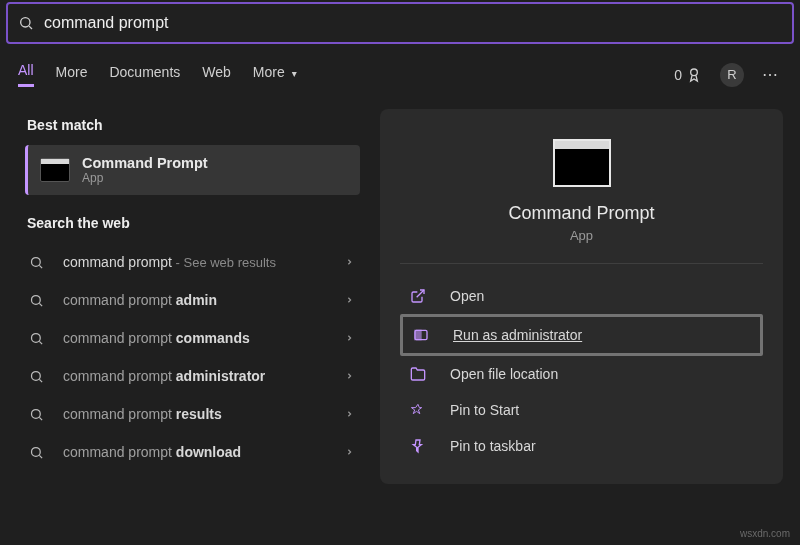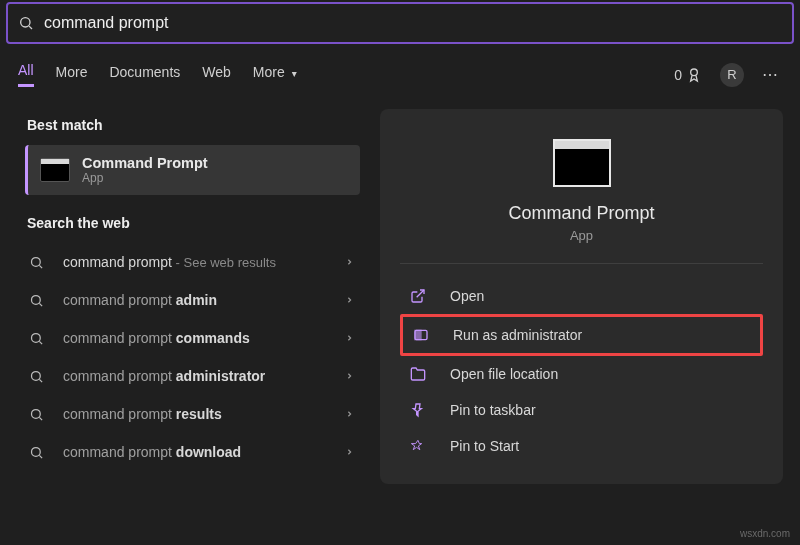--- a/index.html
+++ b/index.html
@@ -40,21 +40,21 @@
 .web-item .chev { color: #999; }
 
 .preview-icon { width: 58px; height: 48px; background: #000; border: 2px solid #e8e8e8; margin: 0 auto 16px auto; position: relative; }
 .preview-icon::before { content: ''; position: absolute; top: 0; left: 0; right: 0; height: 8px; background: #d9d9d9; }
 .preview-title { text-align: center; font-size: 18px; font-weight: 400; margin-bottom: 4px; }
 .preview-sub { text-align: center; font-size: 13px; color: #9a9a9a; margin-bottom: 20px; }
 .divider { height: 1px; background: #3f3f3f; margin: 14px 0; }
 
 .action { display: flex; align-items: center; padding: 10px 10px; font-size: 14px; color: #d8d8d8; border-radius: 4px; cursor: pointer; gap: 22px; }
 .action .aicon { width: 18px; color: #c495ff; display: flex; }
-.highlight-box { border: 3px solid #ef4444; border-radius: 2px; }
+.highlight-box { border: 3px solid #737373; border-radius: 2px; text-decoration: underline; }
 
 .watermark { position: absolute; bottom: 6px; right: 10px; font-size: 10px; color: #6a6a6a; }
 
 svg { display: block; }
 </style>
 </head>
 <body>
 
 <div class="search-bar">
   <span class="icon">
@@ -221,30 +221,30 @@
         <svg width="16" height="16" viewBox="0 0 24 24" fill="none" stroke="currentColor" stroke-width="2">
             <path d="M22 19a2 2 0 0 1-2 2H4a2 2 0 0 1-2-2V5a2 2 0 0 1 2-2h5l2 3h9a2 2 0 0 1 2 2z"></path>
           </svg>
       </span>
       <span>Open file location</span>
     </div>
 
     <div class="action">
       <span class="aicon">
         <svg width="16" height="16" viewBox="0 0 24 24" fill="none" stroke="currentColor" stroke-width="2">
+            <path d="M12 2l3 7h5l-7 5 3 8-7-5-7 5 3-8-7-5h9z" transform="scale(0.7) translate(5,3)"></path>
+          </svg>
+      </span>
+      <span>Pin to Start</span>
+    </div>
+
+    <div class="action">
+      <span class="aicon">
+        <svg width="16" height="16" viewBox="0 0 24 24" fill="none" stroke="currentColor" stroke-width="2">
             <path d="M9 3h6l-1 7h3l-5 4v7l-2-2v-5l-5-4h3z"></path>
           </svg>
       </span>
       <span>Pin to taskbar</span>
     </div>
-
-    <div class="action">
-      <span class="aicon">
-        <svg width="16" height="16" viewBox="0 0 24 24" fill="none" stroke="currentColor" stroke-width="2">
-            <path d="M12 2l3 7h5l-7 5 3 8-7-5-7 5 3-8-7-5h9z" transform="scale(0.7) translate(5,3)"></path>
-          </svg>
-      </span>
-      <span>Pin to Start</span>
-    </div>
   </div>
 </div>
 
 <div class="watermark">wsxdn.com</div>
 
 </body></html>

